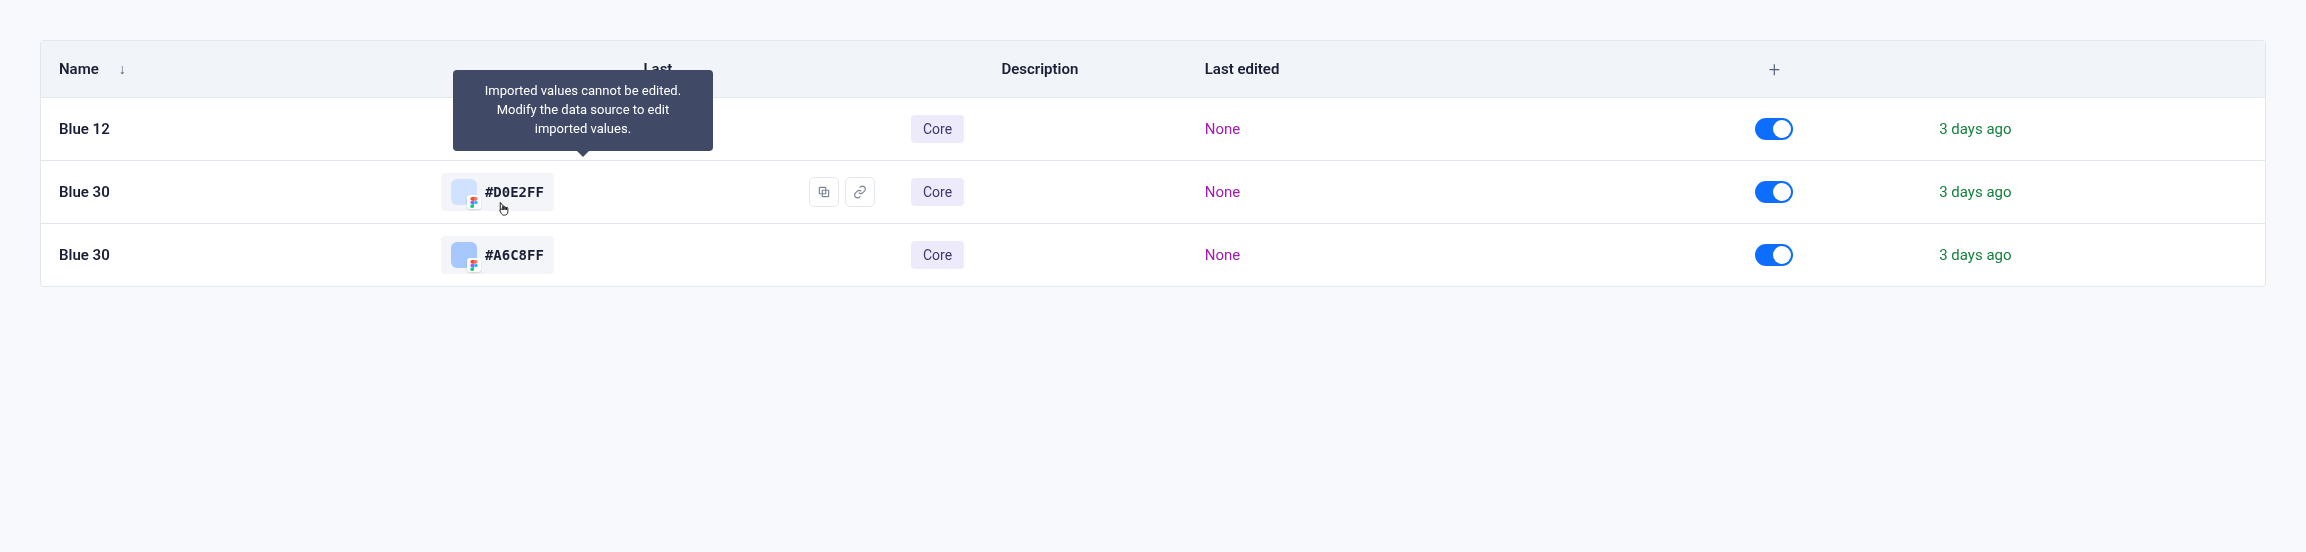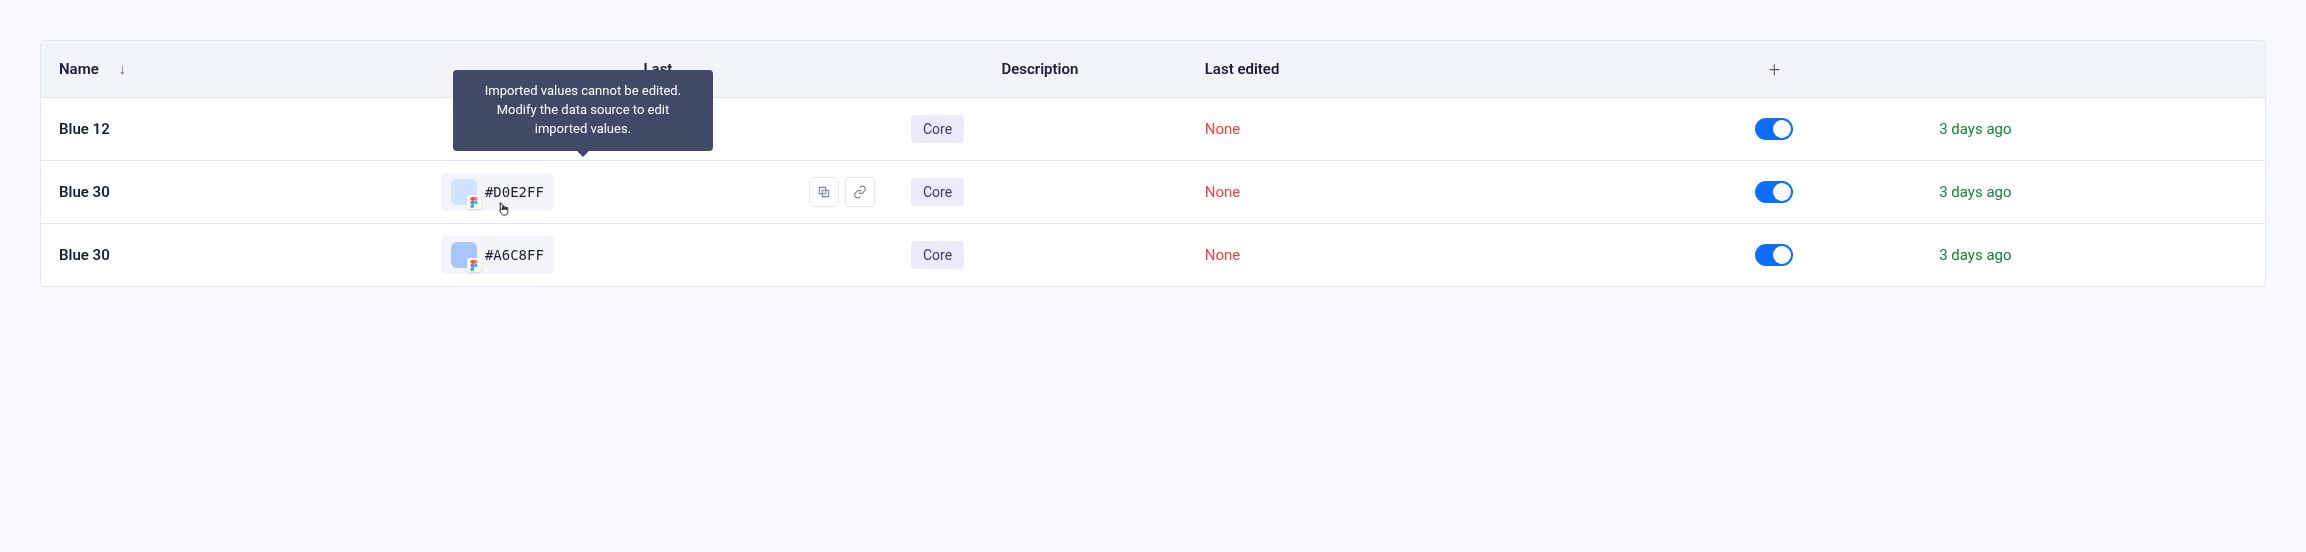--- a/index.html
+++ b/index.html
@@ -83,20 +83,21 @@
     .hex-pill {
       background: #f4f5f8;
       border-radius: 4px;
       padding: 6px 10px;
       font-size: 14px;
       font-family: ui-monospace, Menlo, Consolas, monospace;
       color: #1a1f36;
       display: inline-flex;
       align-items: center;
       gap: 8px;
+      font-weight: bold;
     }
     .row-actions {
       margin-left: auto;
       display: flex;
       gap: 6px;
     }
     .action-btn {
       width: 30px;
       height: 30px;
       border: 1px solid #e3e8ef;
@@ -108,21 +109,21 @@
       cursor: pointer;
     }
     .badge {
       background: #edeafc;
       color: #3d3a6b;
       padding: 6px 12px;
       border-radius: 4px;
       font-size: 14px;
       display: inline-block;
     }
-    .muted { color: #ef4444; }
+    .muted { color: #a21caf; }
     .toggle {
       width: 38px;
       height: 22px;
       background: #0d6efd;
       border-radius: 11px;
       position: relative;
       margin: 0 auto;
       cursor: pointer;
     }
     .toggle::after {

